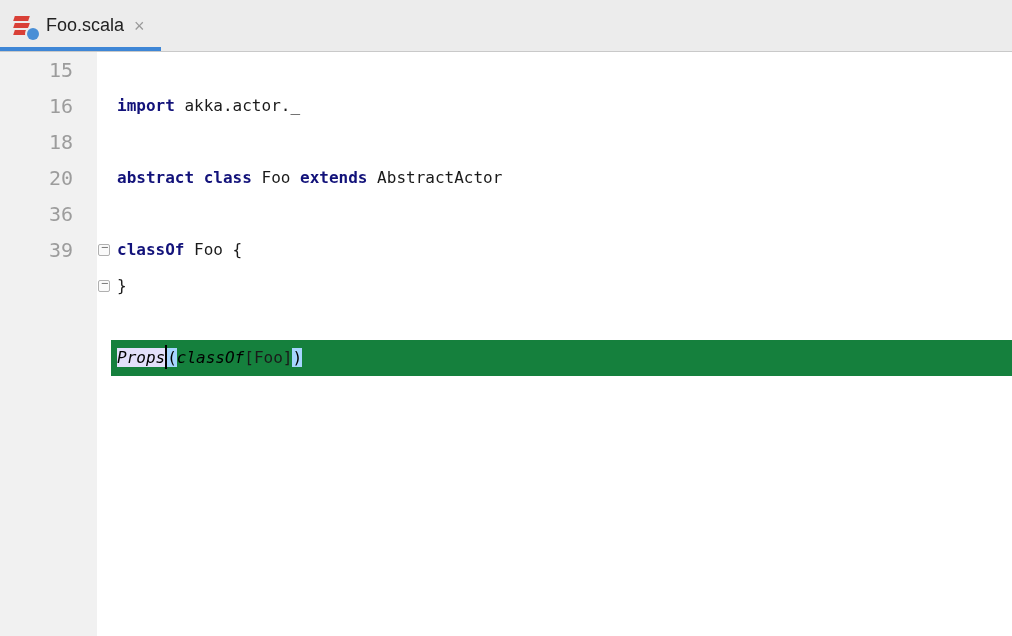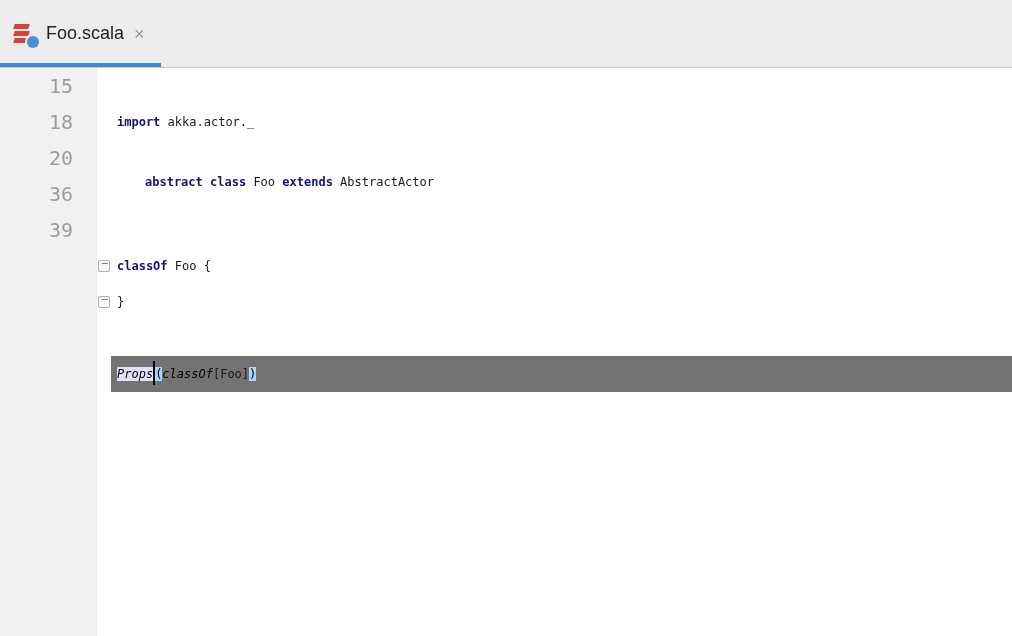--- a/index.html
+++ b/index.html
@@ -8,21 +8,21 @@
     font-family: "Menlo", "Consolas", "DejaVu Sans Mono", monospace;
     font-size: 18px;
     background: #fff;
     overflow: hidden;
     width: 1012px;
     height: 636px;
   }
   .tabbar {
     display: flex;
     align-items: stretch;
-    height: 68px;
+    height: 52px;
     background: #ececec;
     border-bottom: 1px solid #c9c9c9;
     font-family: -apple-system, "Helvetica Neue", Arial, sans-serif;
     font-size: 18px;
   }
   .tab {
     display: flex;
     align-items: center;
     gap: 10px;
     padding: 0 16px 0 14px;
@@ -94,26 +94,26 @@
     padding-right: 24px;
   }
   .code-col .code-line {
     position: absolute;
     left: 0;
     right: 0;
     height: 36px;
     line-height: 36px;
     padding-left: 6px;
     white-space: pre;
-    font-size: 12px;
+    font-size: 16px;
   }
   .kw { color: #12127a; font-weight: 700; }
   .plain { color: #1a1a1a; }
   .hl-line {
-    background: #737373;
+    background: #15803d;
   }
   .props-hl {
     background: #e3e0fb;
     font-style: italic;
   }
   .classof {
     font-style: italic;
   }
   .paren-open-hl, .paren-close-hl {
     background: #a6d5ff;
@@ -157,33 +157,34 @@
       <span class="gear"></span>
     </span>
     <span class="tab-label">Foo.scala</span>
     <span class="close-x">×</span>
   </div>
 </div>
 
 <div class="editor-area">
   <div class="gutter-col" id="gutter">
       <div class="line-row">15</div>
+      <div class="line-row">16</div>
       <div class="line-row">18</div>
       <div class="line-row">20</div>
       <div class="line-row">36</div>
       <div class="line-row">39</div>
     </div>
   <div class="fold-col" id="foldcol">
       <div class="fold-handle" style="top: 192px;"></div>
       <div class="fold-handle" style="top: 228px;"></div>
     </div>
   <div class="code-col" id="codecol">
       <div class="code-line" style="top: 0px;"></div>
       <div class="code-line" style="top: 36px;"><span class="kw">import</span><span class="plain"> akka.actor._</span></div>
       <div class="code-line" style="top: 72px;"></div>
-      <div class="code-line" style="top: 96px; margin-left: 28px;"><span class="kw">abstract</span><span class="plain"> </span><span class="kw">class</span><span class="plain"> Foo </span><span class="kw">extends</span><span class="plain"> AbstractActor</span></div>
+      <div class="code-line" style="top: 108px;"><span class="kw">abstract</span><span class="plain"> </span><span class="kw">class</span><span class="plain"> Foo </span><span class="kw">extends</span><span class="plain"> AbstractActor</span></div>
       <div class="code-line" style="top: 144px;"></div>
       <div class="code-line" style="top: 180px;"><span class="kw">classOf</span><span class="plain"> Foo {</span></div>
       <div class="code-line" style="top: 216px;"><span class="plain">}</span></div>
       <div class="code-line" style="top: 252px;"></div>
       <div class="code-line hl-line" style="top: 288px;"><span class="props-hl">Props</span><span class="caret"></span><span class="paren-open-hl">(</span><span class="classof">classOf</span><span class="plain">[Foo]</span><span class="paren-close-hl">)</span></div>
     </div>
 </div>
 
 </body></html>

